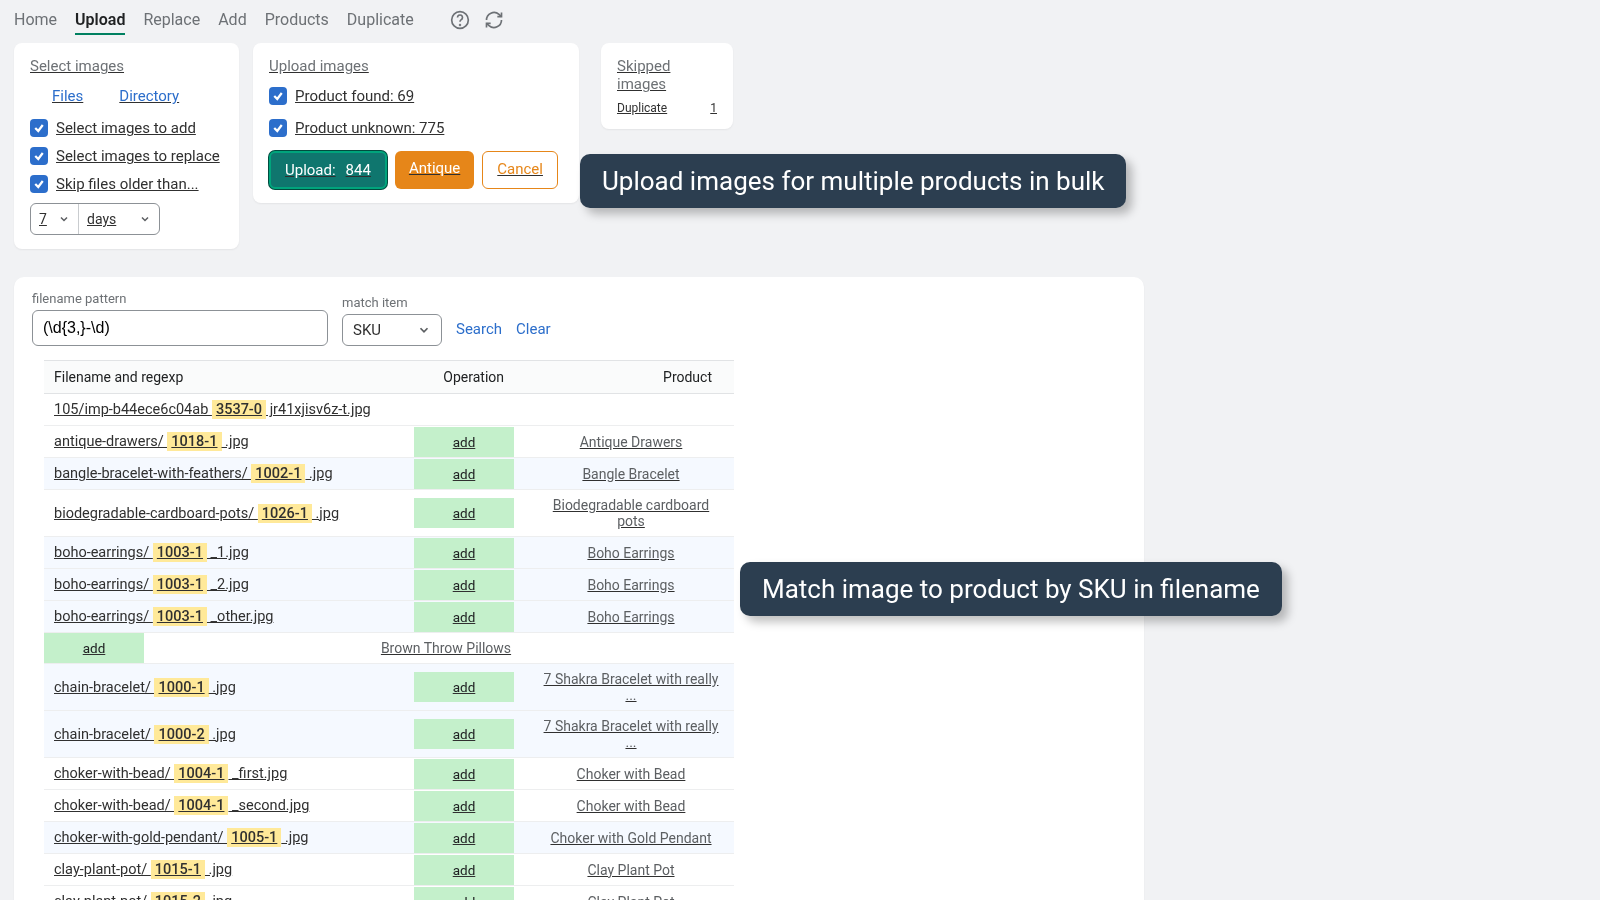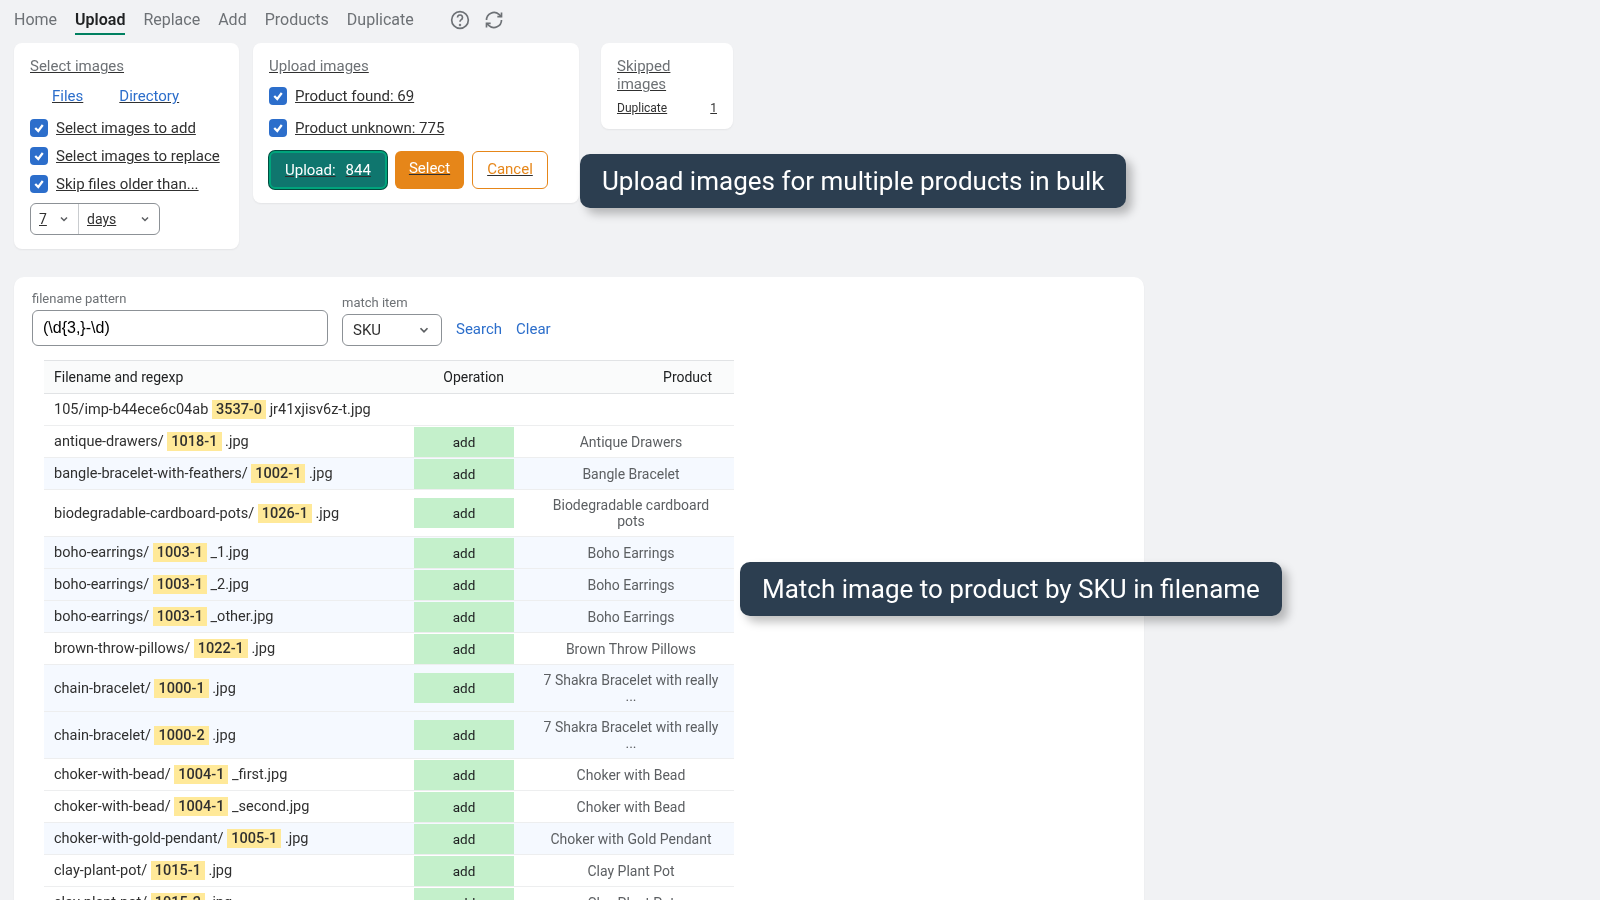--- a/index.html
+++ b/index.html
@@ -189,20 +189,21 @@
 .col-filename { flex: 0 0 370px; }
 .col-op { flex: 0 0 100px; text-align: right; }
 .col-product { flex: 1; text-align: center; }
 .thead .col-product { text-align: right; padding-right: 22px; }
 
 .trow {
   display: flex;
   border-bottom: 1px solid #edeeef;
   font-size: 14.5px;
   align-items: center;
+  text-decoration: underline;
 }
 .trow.odd-match { background: #f5f9ff; }
 .trow .col-filename { padding: 7px 10px; }
 .sku-chip {
   background: #ffe999;
   padding: 1px 4px;
   font-weight: 500;
 }
 .op-add {
   background: #c4f0cb;
@@ -305,21 +306,21 @@
             <polyline points="3,8 7,12 13,4"></polyline>
           </svg>
         </span>
       <span>Product unknown: 775</span>
     </div>
     <div class="btn-row">
       <div class="btn btn-primary">
         <span>Upload:</span>
         <span>844</span>
       </div>
-      <div class="btn btn-warning">Select</div>
+      <div class="btn btn-warning">Antique</div>
       <div class="btn btn-outline">Cancel</div>
     </div>
   </div>
 
   <div class="card skipped-images">
     <div class="card-title">Skipped images</div>
     <div class="skipped-row">
       <span>Duplicate</span>
       <span>1</span>
     </div>
@@ -384,21 +385,20 @@
           <div class="td col-filename"><span>boho-earrings/ </span><span class="sku-chip">1003-1</span><span> _2.jpg</span></div>
           <div class="td col-op op-add">add</div>
           <div class="td col-product pd">Boho Earrings</div>
         </div>
         <div class="trow odd-match">
           <div class="td col-filename"><span>boho-earrings/ </span><span class="sku-chip">1003-1</span><span> _other.jpg</span></div>
           <div class="td col-op op-add">add</div>
           <div class="td col-product pd">Boho Earrings</div>
         </div>
         <div class="trow">
-          <div class="td col-filename"><span>brown-throw-pillows/ </span><span class="sku-chip">1022-1</span><span> .jpg</span></div>
           <div class="td col-op op-add">add</div>
           <div class="td col-product pd">Brown Throw Pillows</div>
         </div>
         <div class="trow odd-match">
           <div class="td col-filename"><span>chain-bracelet/ </span><span class="sku-chip">1000-1</span><span> .jpg</span></div>
           <div class="td col-op op-add">add</div>
           <div class="td col-product pd">7 Shakra Bracelet with really ...</div>
         </div>
         <div class="trow odd-match">
           <div class="td col-filename"><span>chain-bracelet/ </span><span class="sku-chip">1000-2</span><span> .jpg</span></div>

